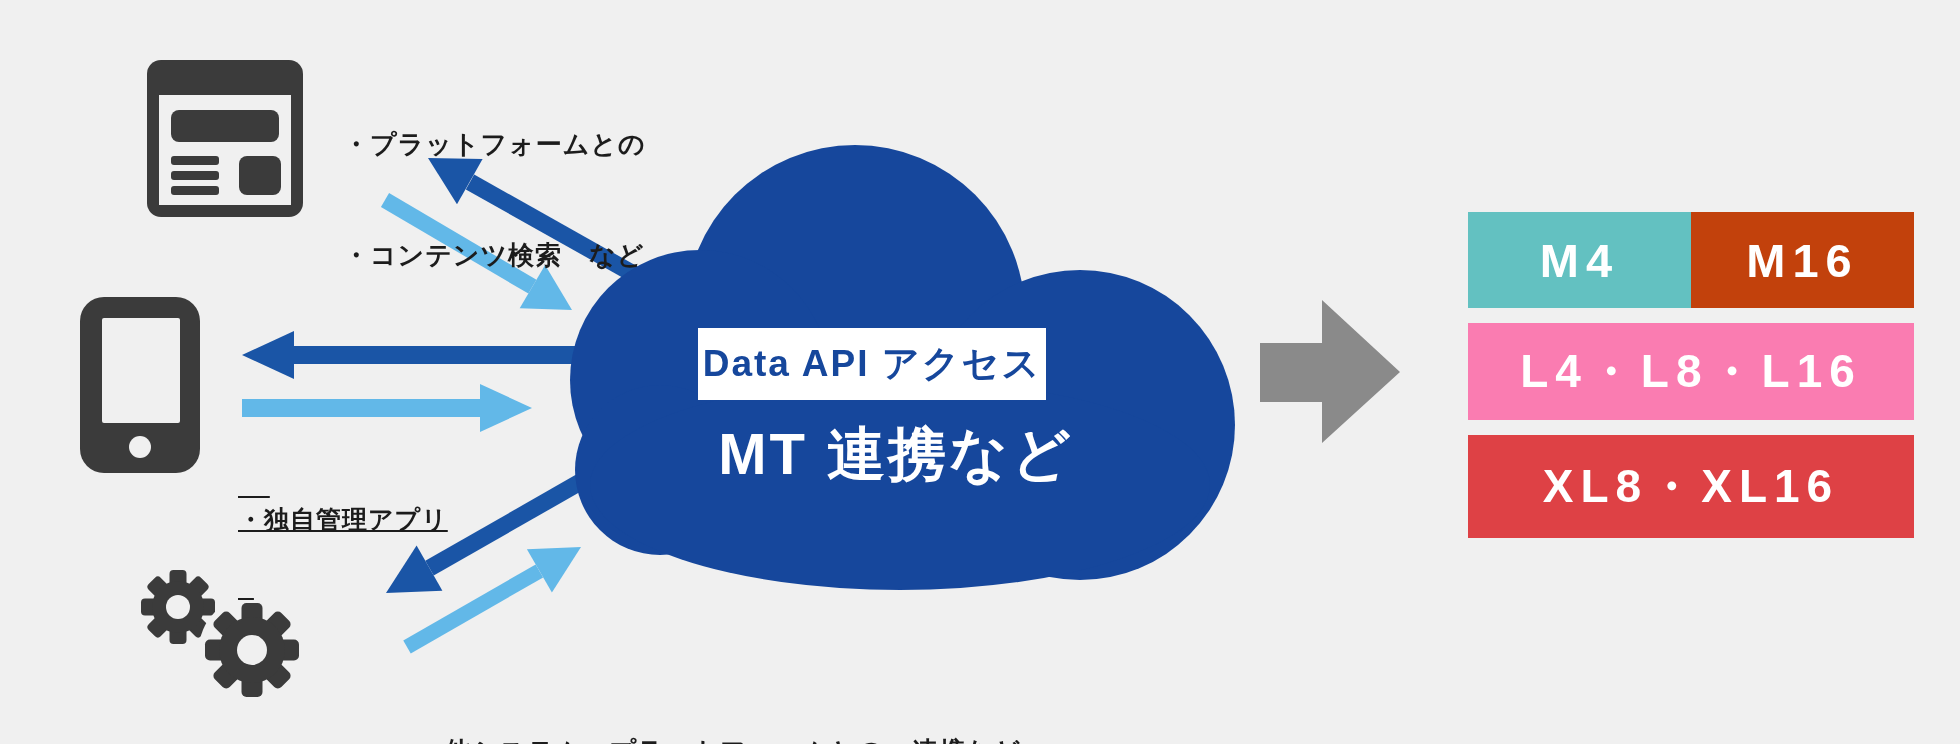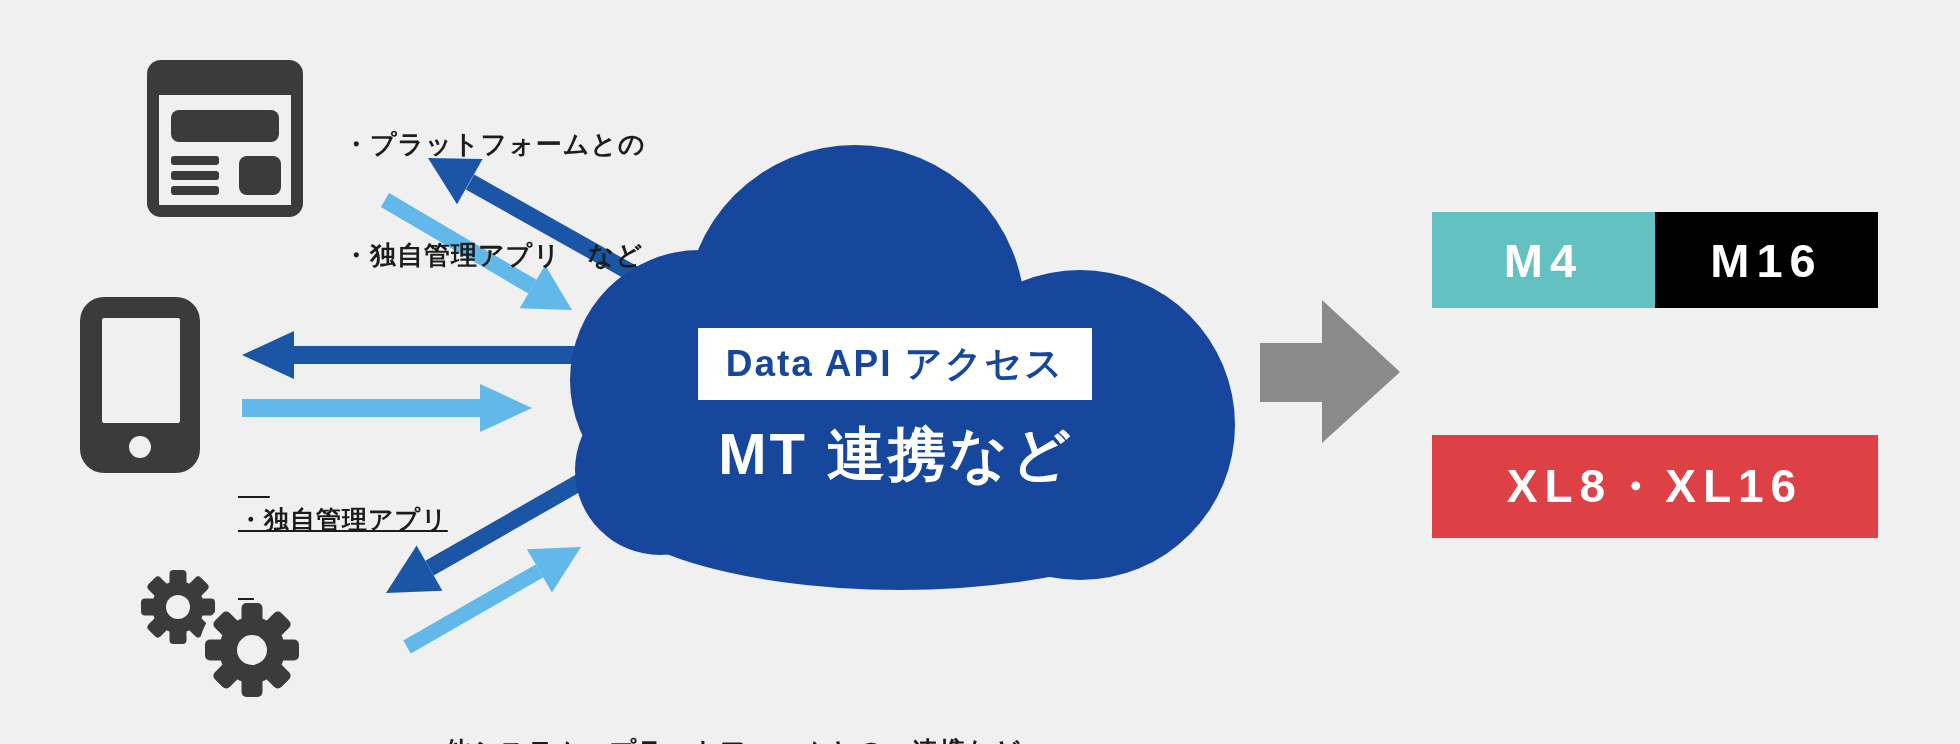--- a/index.html
+++ b/index.html
@@ -19,38 +19,38 @@
     font-weight:bold;
     color:#1c1c1c;
     font-size:26px;
     line-height:37px;
     letter-spacing:1px;
     white-space:pre;
   }
   .note-app{font-size:25px;line-height:34px;text-decoration:underline;}
   .badge{
     position:absolute;
-    left:698px;top:328px;width:394px;height:72px;
+    left:698px;top:328px;width:348px;height:72px;
     background:#ffffff;
     display:flex;align-items:center;justify-content:center;
     font-weight:bold;font-size:37px;letter-spacing:2px;
     color:#16479c;
   }
   .cloud-title{
     position:absolute;
     left:640px;top:420px;width:512px;height:70px;
     display:flex;align-items:center;justify-content:center;
     font-weight:bold;font-size:58px;letter-spacing:3px;
     color:#ffffff;
   }
   .plan{
     position:absolute;
     display:flex;align-items:center;justify-content:center;
     color:#ffffff;font-weight:bold;
-    font-size:47px;letter-spacing:7px;
+    font-size:47px;letter-spacing:7px;margin-left:36px;
   }
   .plan-m4 {left:1432px;top:212px;width:223px;height:96px;}
   .plan-m16{left:1655px;top:212px;width:223px;height:96px;}
   .plan-l  {left:1432px;top:323px;width:446px;height:97px;font-size:46px;}
   .plan-xl {left:1432px;top:435px;width:446px;height:103px;font-size:46px;}
 </style>
 </head>
 <body>
 
 <div id="canvas">
@@ -130,41 +130,44 @@
           <rect x="-10.5" y="-47" width="21" height="94" rx="5" transform="rotate(135)"></rect>
           <circle r="33"></circle>
         </g>
         <circle r="15" fill="#f0f0f0"></circle>
       </g>
     </g>
   </svg>
 
   <div class="note" style="left:343px;top:52px;">
     <div>・プラットフォームとの</div>
-    <div>・独自管理アプリ　など</div>
+    <div>・コンテンツ検索　など</div>
   </div>
 
   <div class="note note-app" style="left:238px;top:434px;">
     <div>・独自管理アプリ</div>
   </div>
 
   <div class="note" style="left:418px;top:659px;">
     <div>・他システム、プラットフォームとの　連携など</div>
   </div>
 
   <div class="badge">
     <span>Data API アクセス</span>
   </div>
   <div class="cloud-title">
     <span>MT 連携など</span>
   </div>
 
   <div class="plan plan-m4" style="background: rgb(99, 193, 193);">
     <span>M4</span>
   </div>
-  <div class="plan plan-m16" style="background: #000000; text-align: center;">
+  <div class="plan plan-m16" style="background: #c2410c; text-align: center;">
     <span>M16</span>
+  </div>
+  <div class="plan plan-l" style="background: rgb(250, 124, 177);">
+    <span>L4・L8・L16</span>
   </div>
   <div class="plan plan-xl" style="background: rgb(222, 65, 69);">
     <span>XL8・XL16</span>
   </div>
 
 </div>
 
 </body></html>

